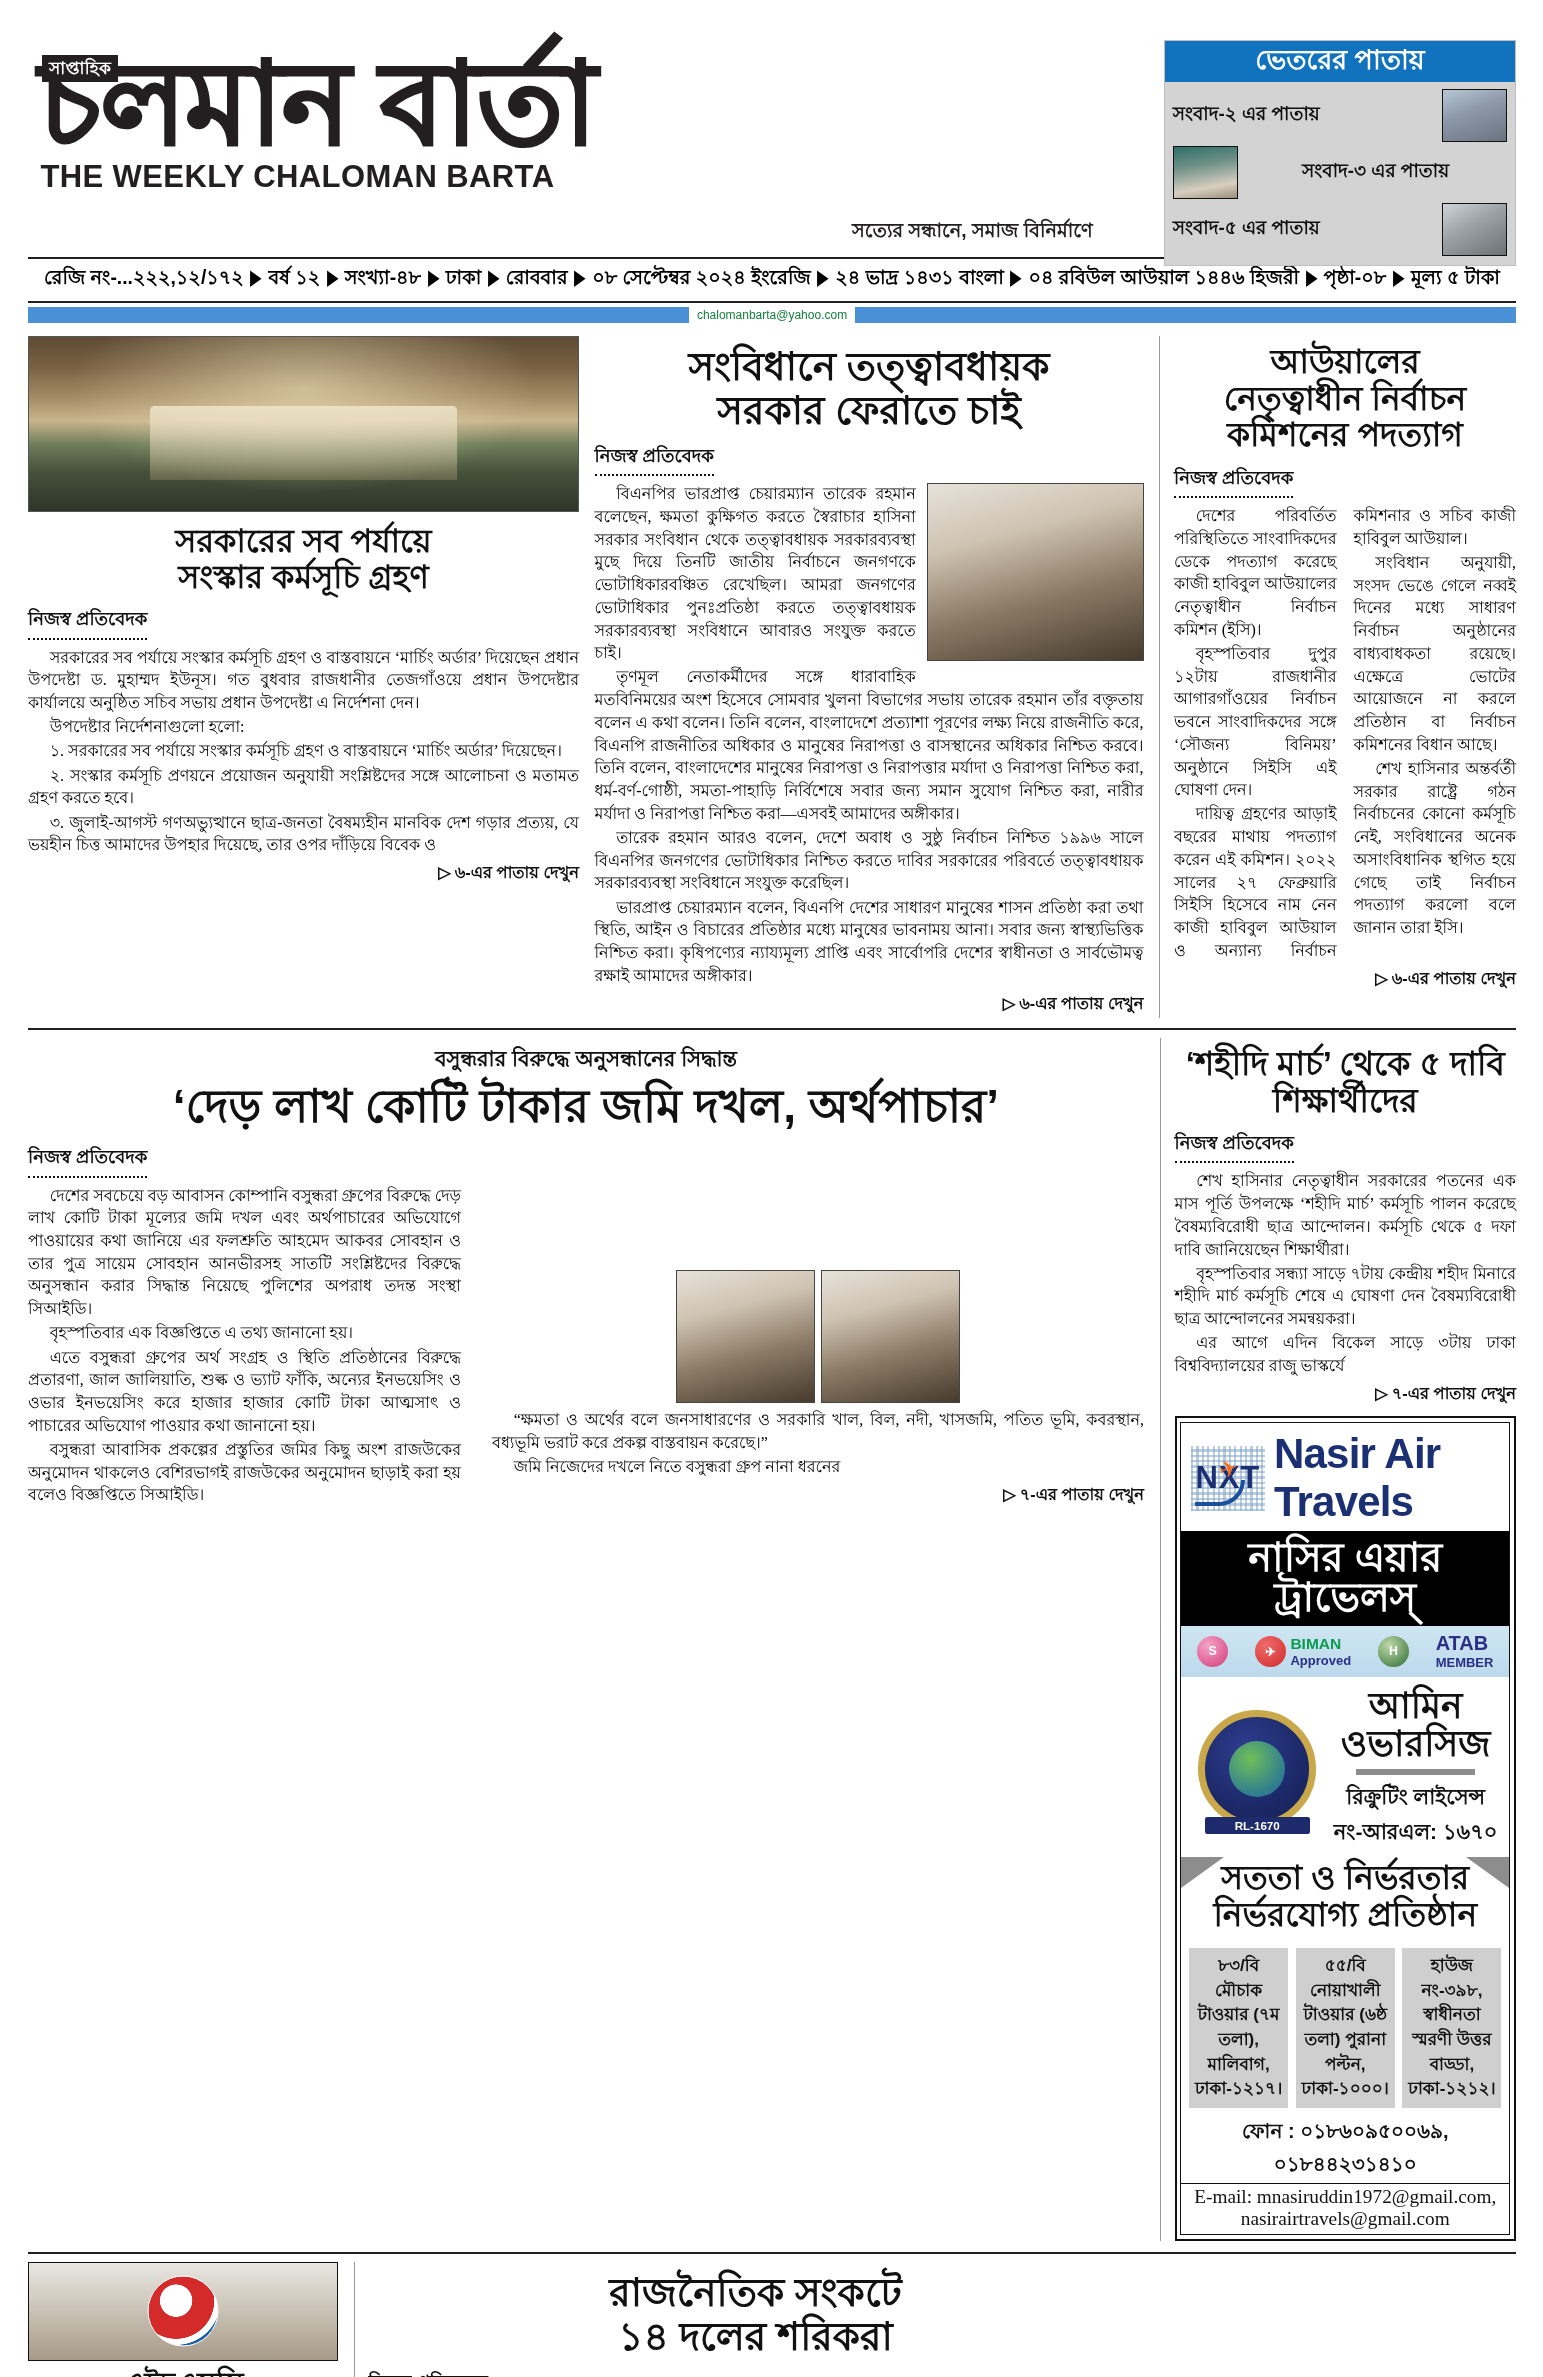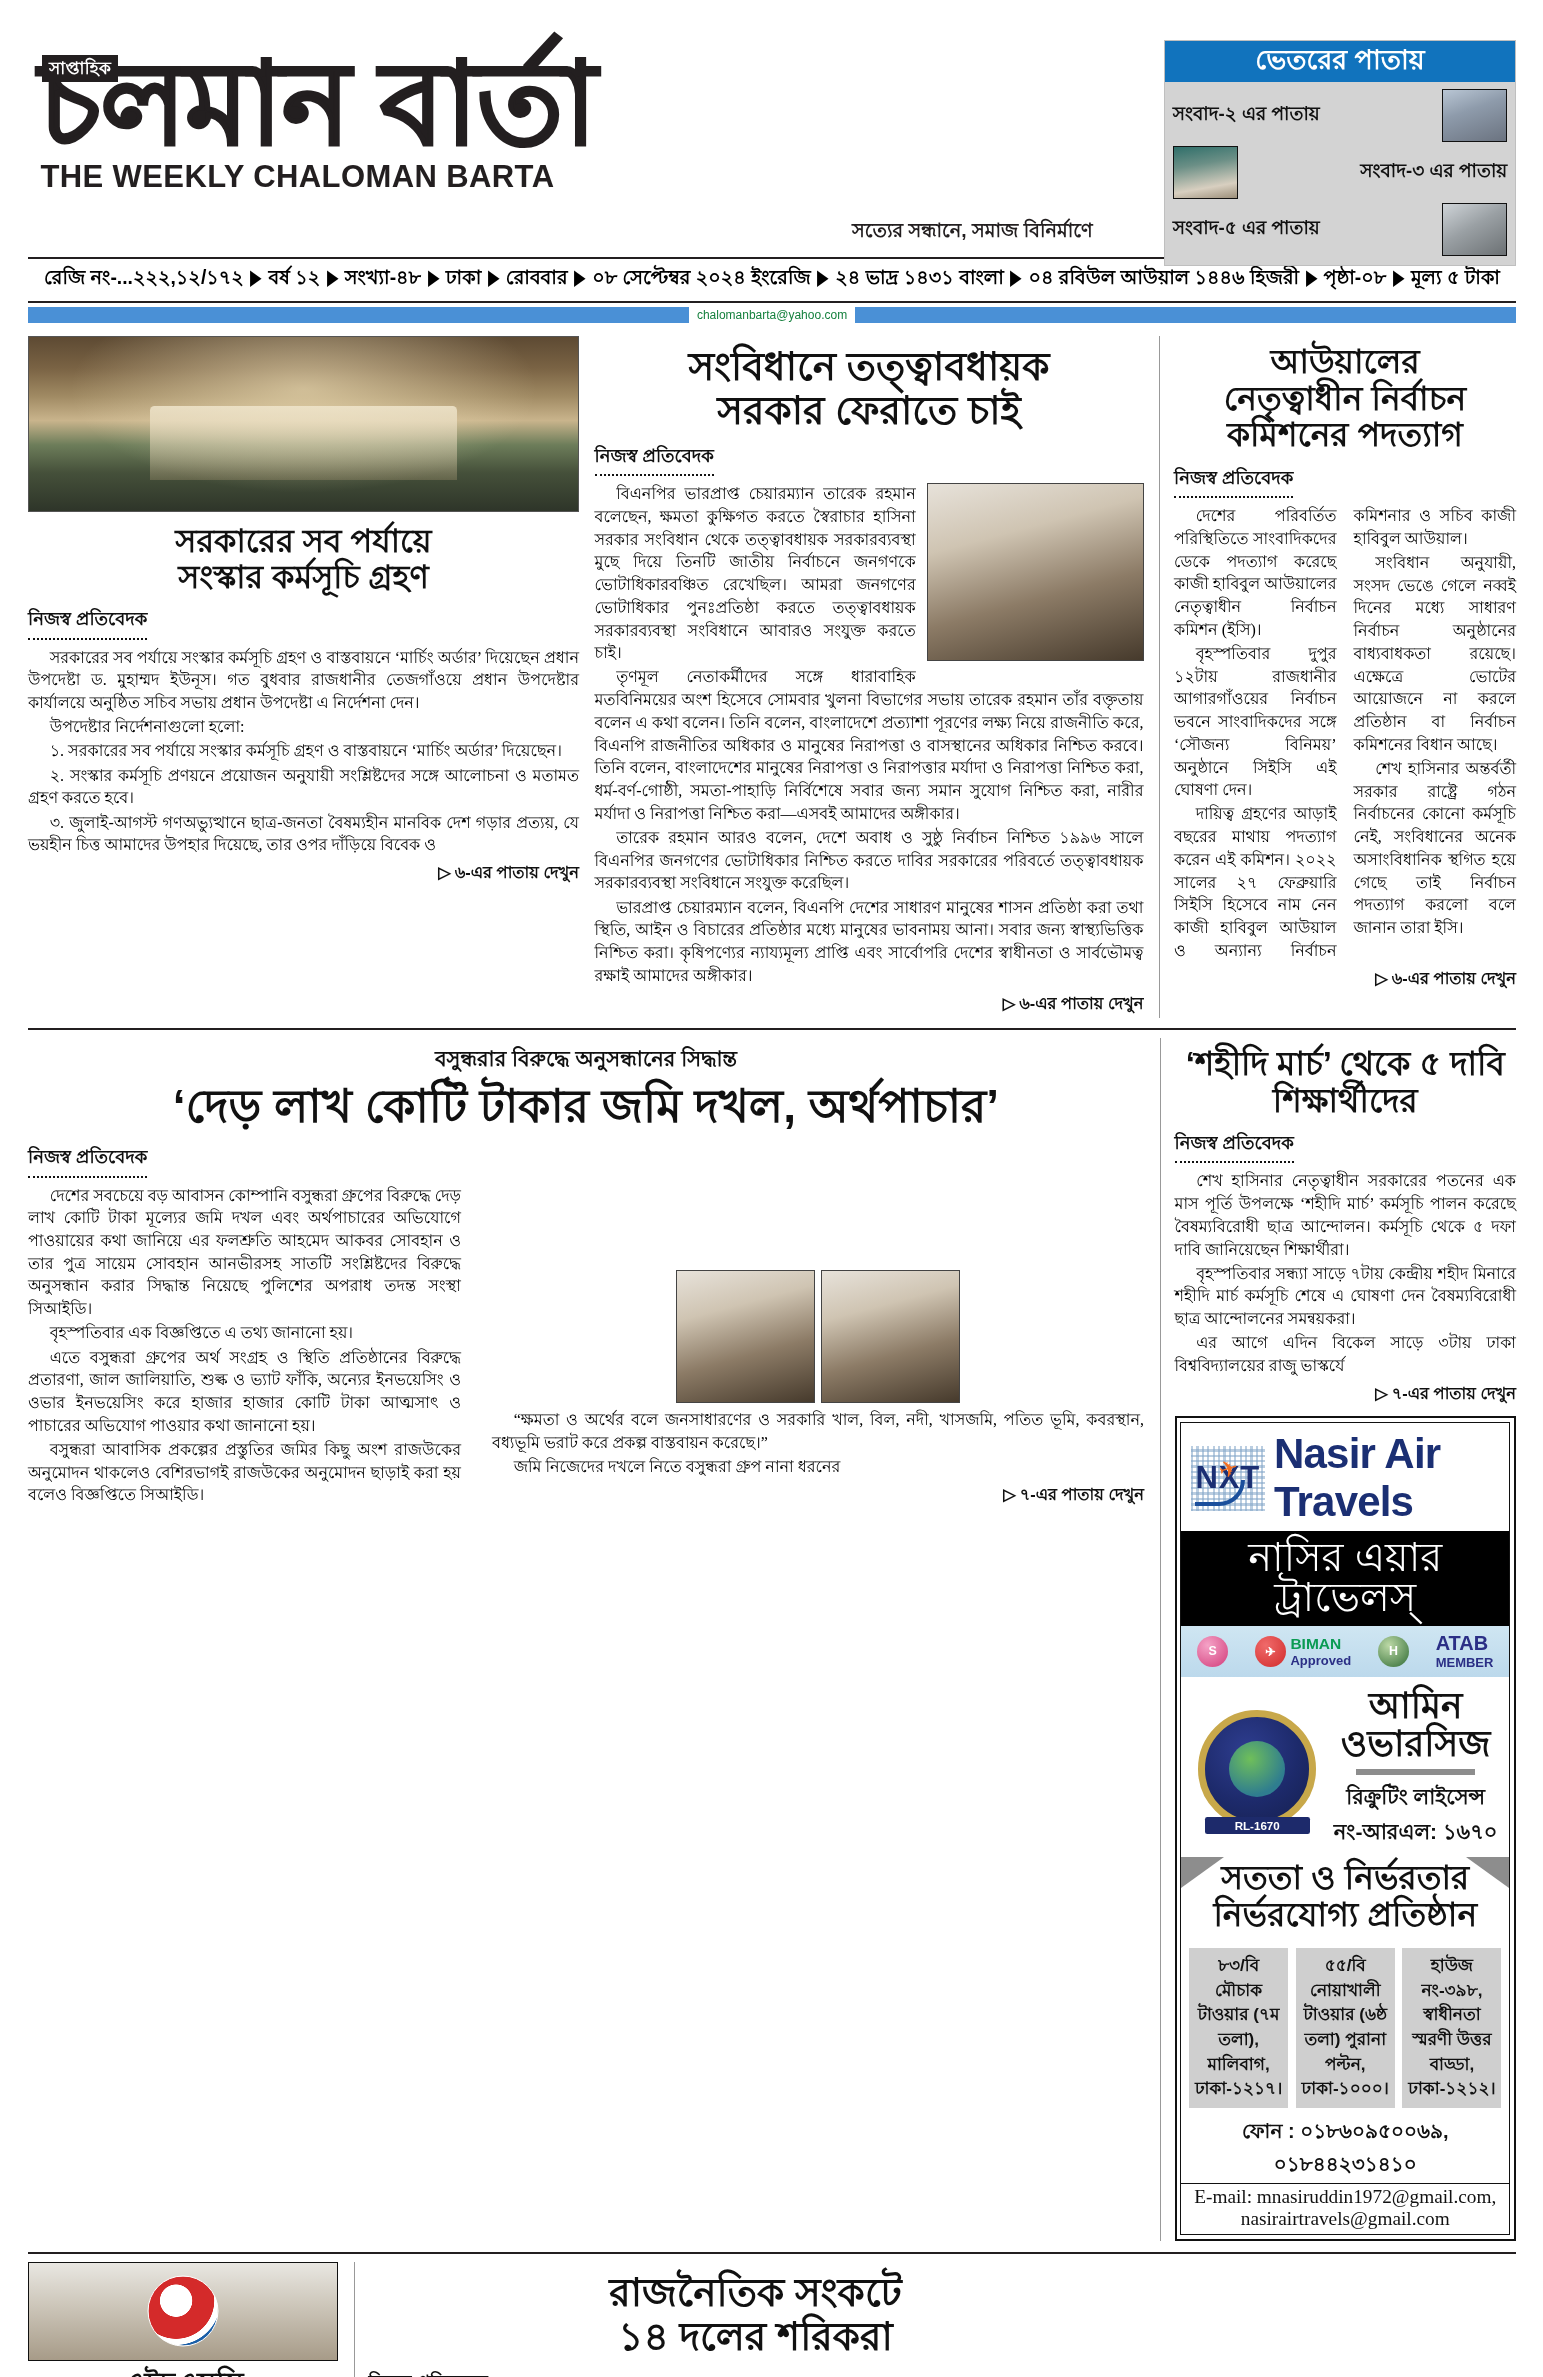--- a/index.html
+++ b/index.html
@@ -99,21 +99,21 @@
   }
   .inner-row.rev { flex-direction: row-reverse; justify-content: flex-end; }
   .inner-label {
     font-family: "Liberation Sans", sans-serif;
     font-size: 18.6px;
     font-weight: bold;
     color: #111;
     white-space: nowrap;
     flex: 1;
   }
-  .inner-row.rev .inner-label { text-align: right; }
+  .inner-row.rev .inner-label { text-align: center; }
   .inner-thumb {
     width: 65px; height: 53px;
     border: 1.5px solid #111;
     flex: 0 0 65px;
     background-size: cover;
     background-position: center;
   }
   .th-a { background: linear-gradient(160deg,#b9c6d4 0%,#8e9bab 40%,#6b7380 100%); }
   .th-b { background: linear-gradient(170deg,#2f6f6a 0%,#6b8f86 35%,#d8cfc0 75%,#9c8f7a 100%); }
   .th-c { background: linear-gradient(150deg,#cfd4d8 0%,#9aa0a4 45%,#6c7174 100%); }
@@ -284,21 +284,21 @@
     border-radius: 0 0 46px 0;
   }
   .ad-brand-en {
     font-family: "Liberation Sans", sans-serif;
     font-weight: bold; font-size: 42px; color: #1b2f73;
     letter-spacing: -0.8px;
   }
   .ad-band-black {
     background: #000; color: #fff; text-align: center;
     font-family: "Liberation Sans", sans-serif;
-    font-weight: normal; font-size: 40px; padding: 6.2px 0 9.3px; line-height: 1;
+    font-weight: bold; font-size: 40px; padding: 6.2px 0 9.3px; line-height: 1;
   }
   .ad-assoc {
     display: flex; align-items: center; justify-content: space-around;
     background: linear-gradient(180deg,#cfe6f2,#bcd9ec);
     padding: 6.2px 4.6px; gap: 4.6px;
   }
   .assoc {
     font-family: "Liberation Sans", sans-serif;
     font-weight: bold; font-size: 15.5px; display:flex; align-items:center; gap:4.6px;
   }

